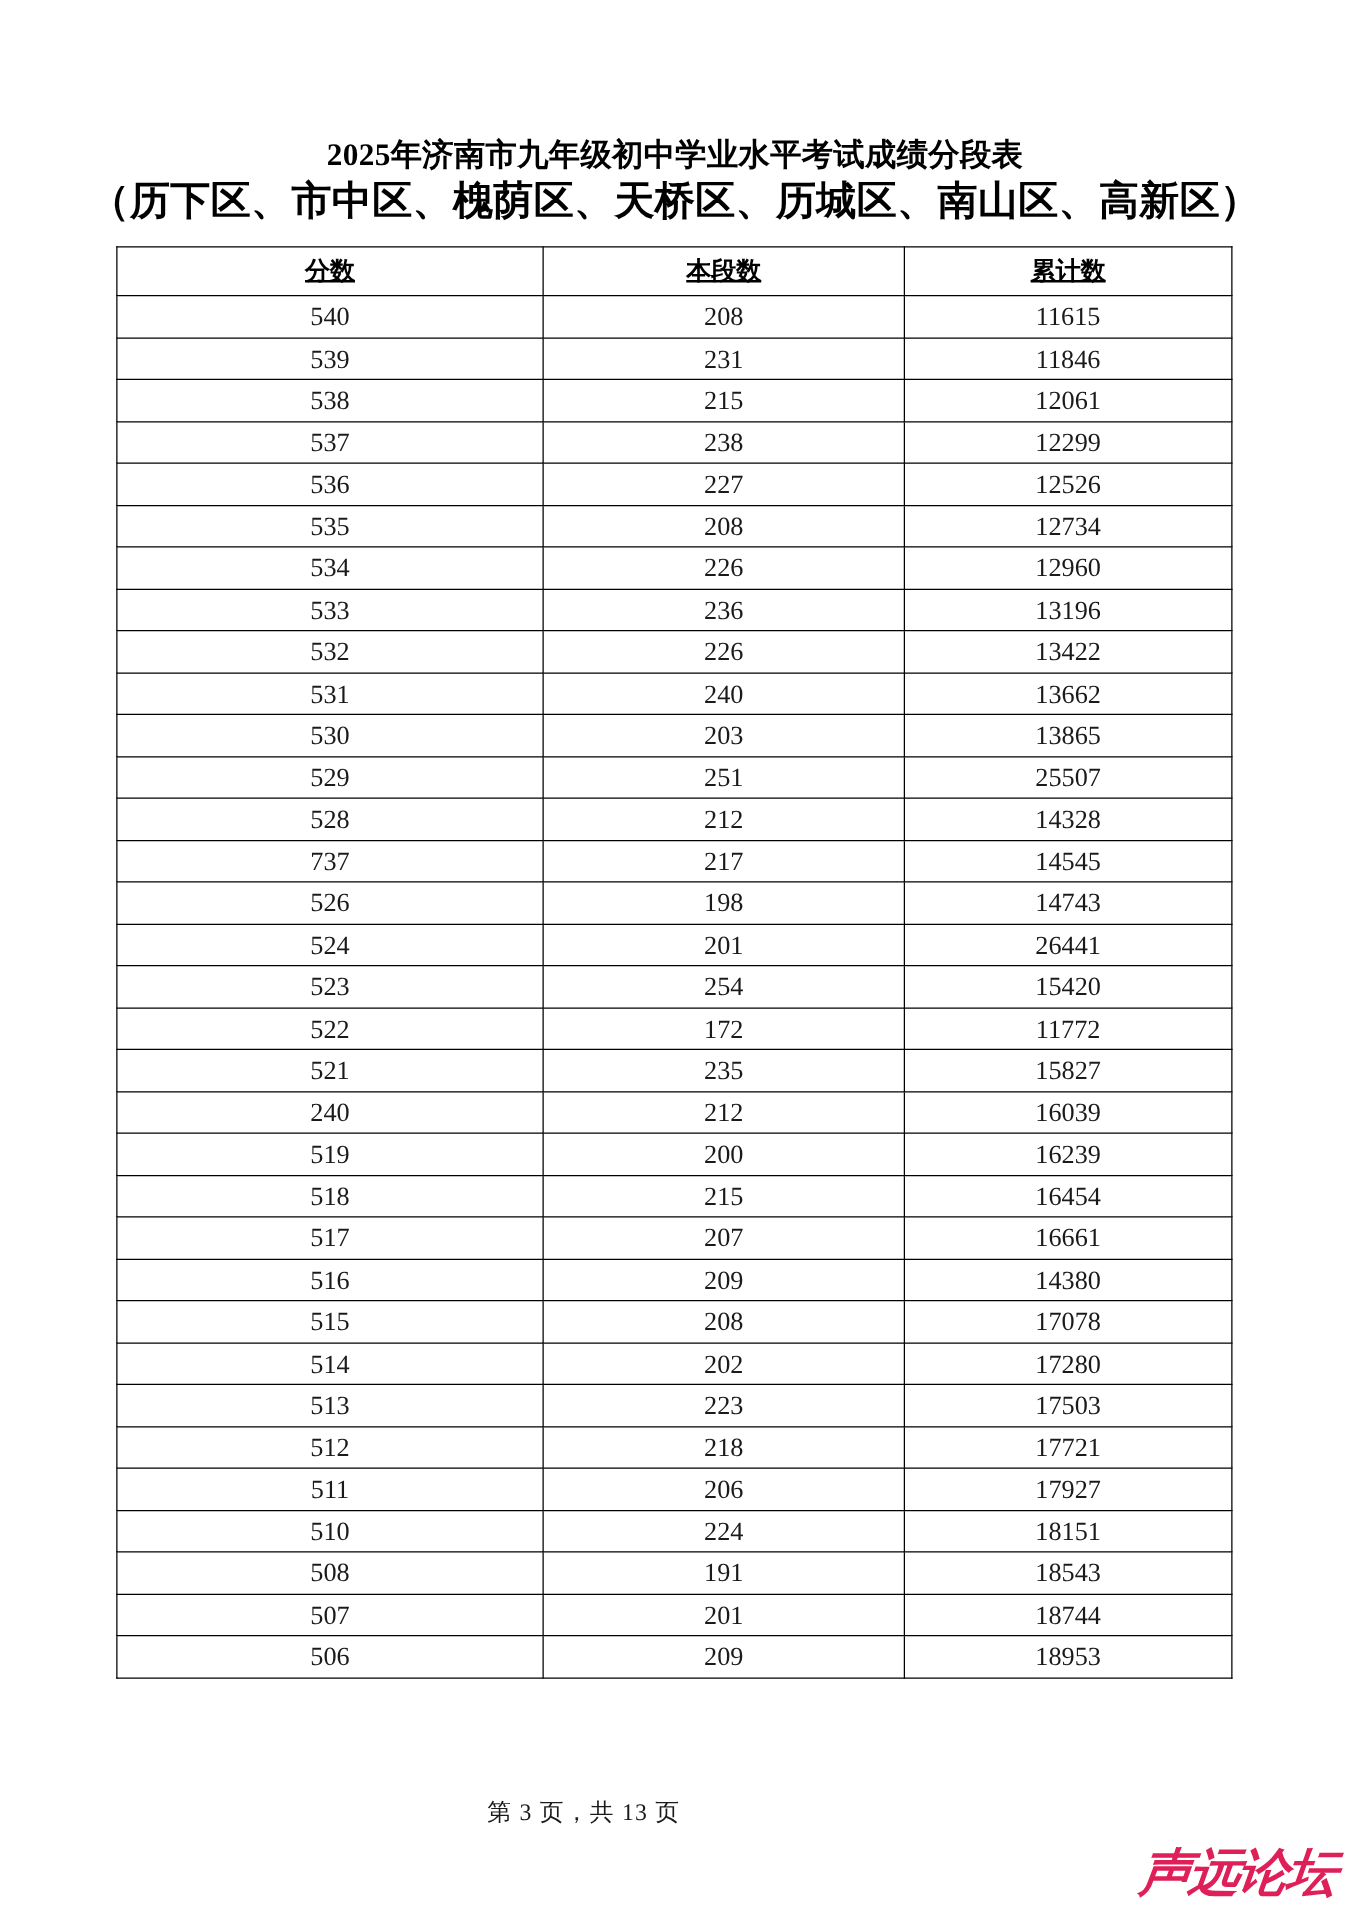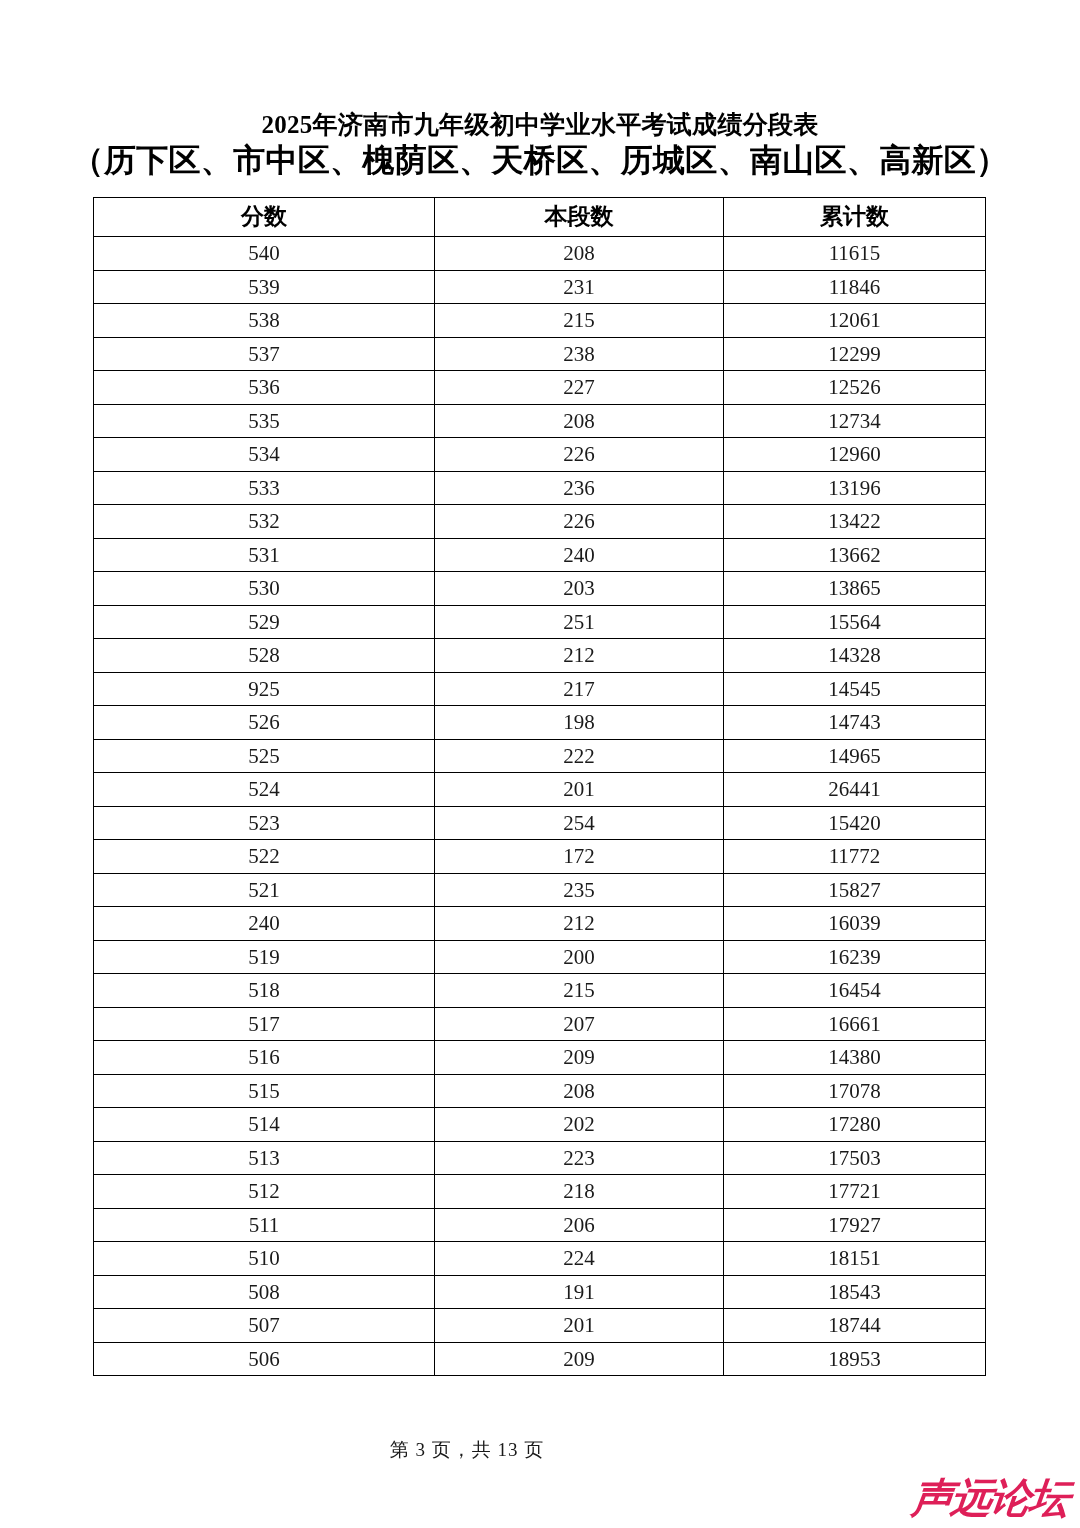--- a/index.html
+++ b/index.html
@@ -67,24 +67,25 @@
     text-align: center;
     vertical-align: middle;
     font-size: 21px;
     height: 32.5px;
     padding: 0;
     line-height: 32.5px;
     font-family: "Liberation Serif", "DejaVu Serif", serif;
   }
 
   table.score-table th {
-    font-size: 23px;
+    font-size: 20px;
     font-weight: bold;
     height: 38px;
     line-height: 38px;
+    text-decoration: underline;
   }
 
   table.score-table td {
     font-weight: normal;
     color: #1a1a1a;
   }
 
   .footer-page {
     position: absolute;
     left: 0;
@@ -195,43 +196,38 @@
             <td>13662</td>
           </tr>
           <tr>
             <td>530</td>
             <td>203</td>
             <td>13865</td>
           </tr>
           <tr>
             <td>529</td>
             <td>251</td>
-            <td>15564</td>
+            <td>25507</td>
           </tr>
           <tr>
             <td>528</td>
             <td>212</td>
             <td>14328</td>
           </tr>
           <tr>
-            <td>925</td>
+            <td>737</td>
             <td>217</td>
             <td>14545</td>
           </tr>
           <tr>
             <td>526</td>
             <td>198</td>
             <td>14743</td>
           </tr>
           <tr>
-            <td>525</td>
-            <td>222</td>
-            <td>14965</td>
-          </tr>
-          <tr>
             <td>524</td>
             <td>201</td>
             <td>26441</td>
           </tr>
           <tr>
             <td>523</td>
             <td>254</td>
             <td>15420</td>
           </tr>
           <tr>

